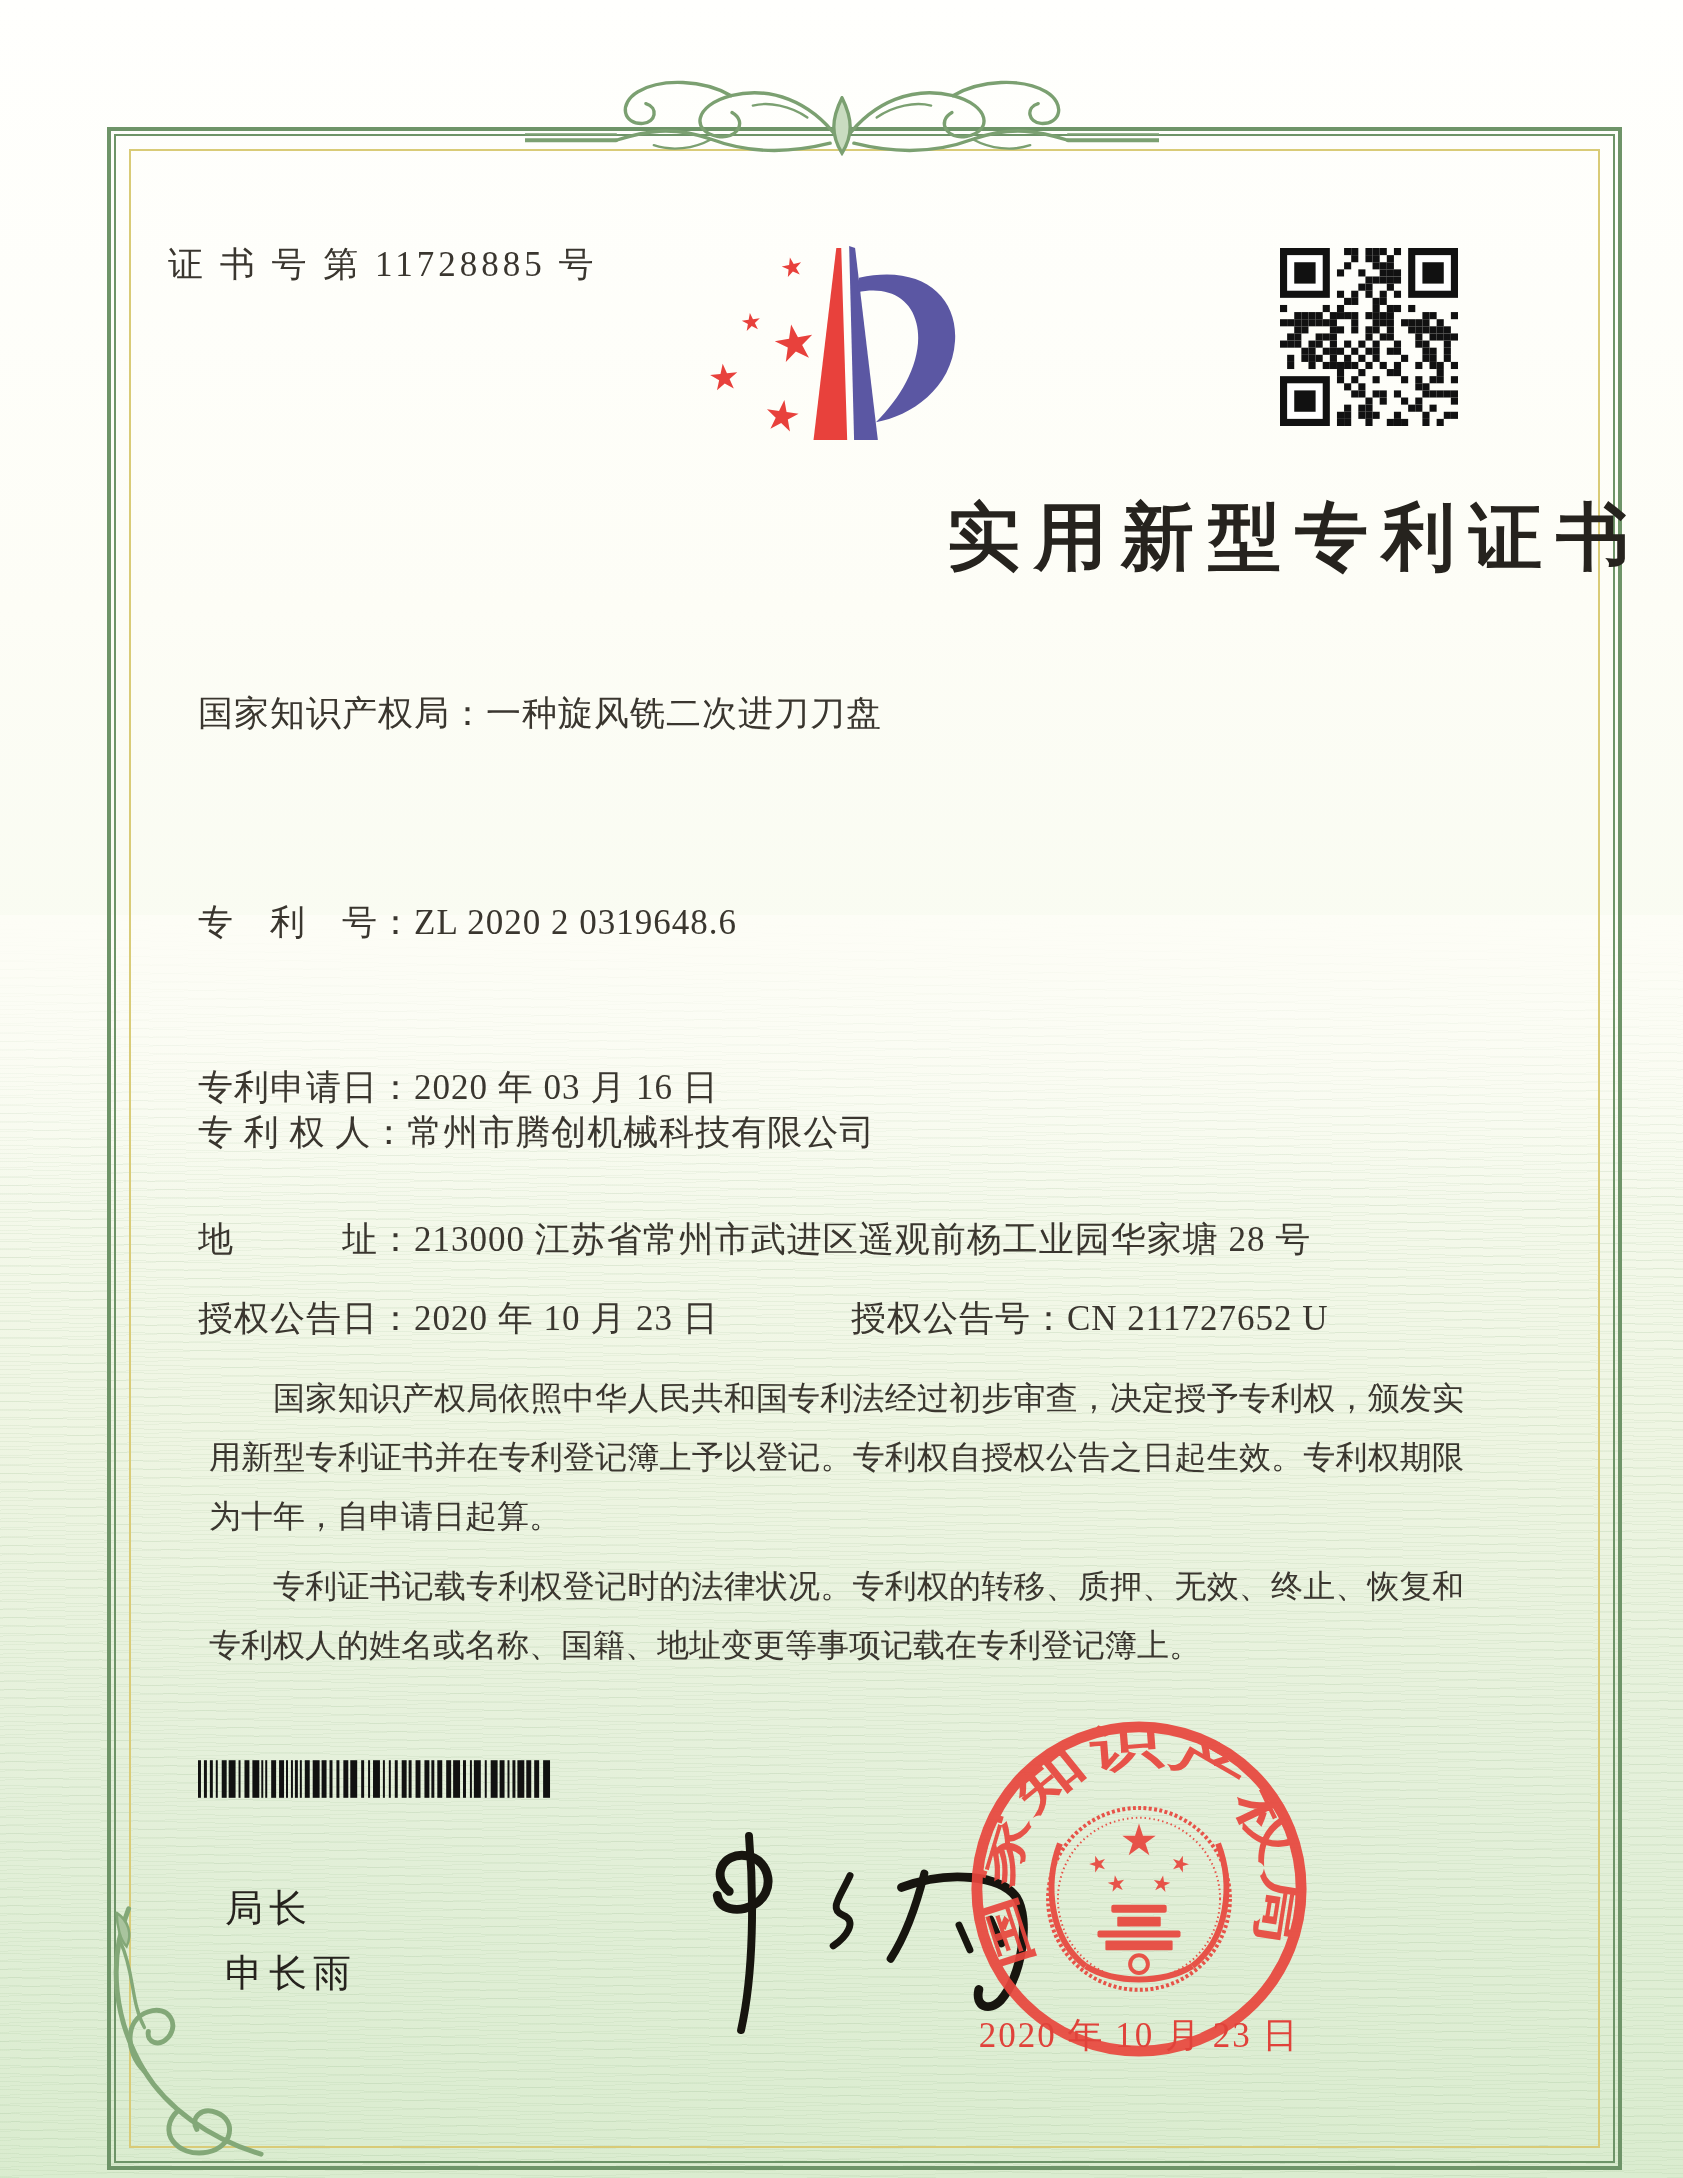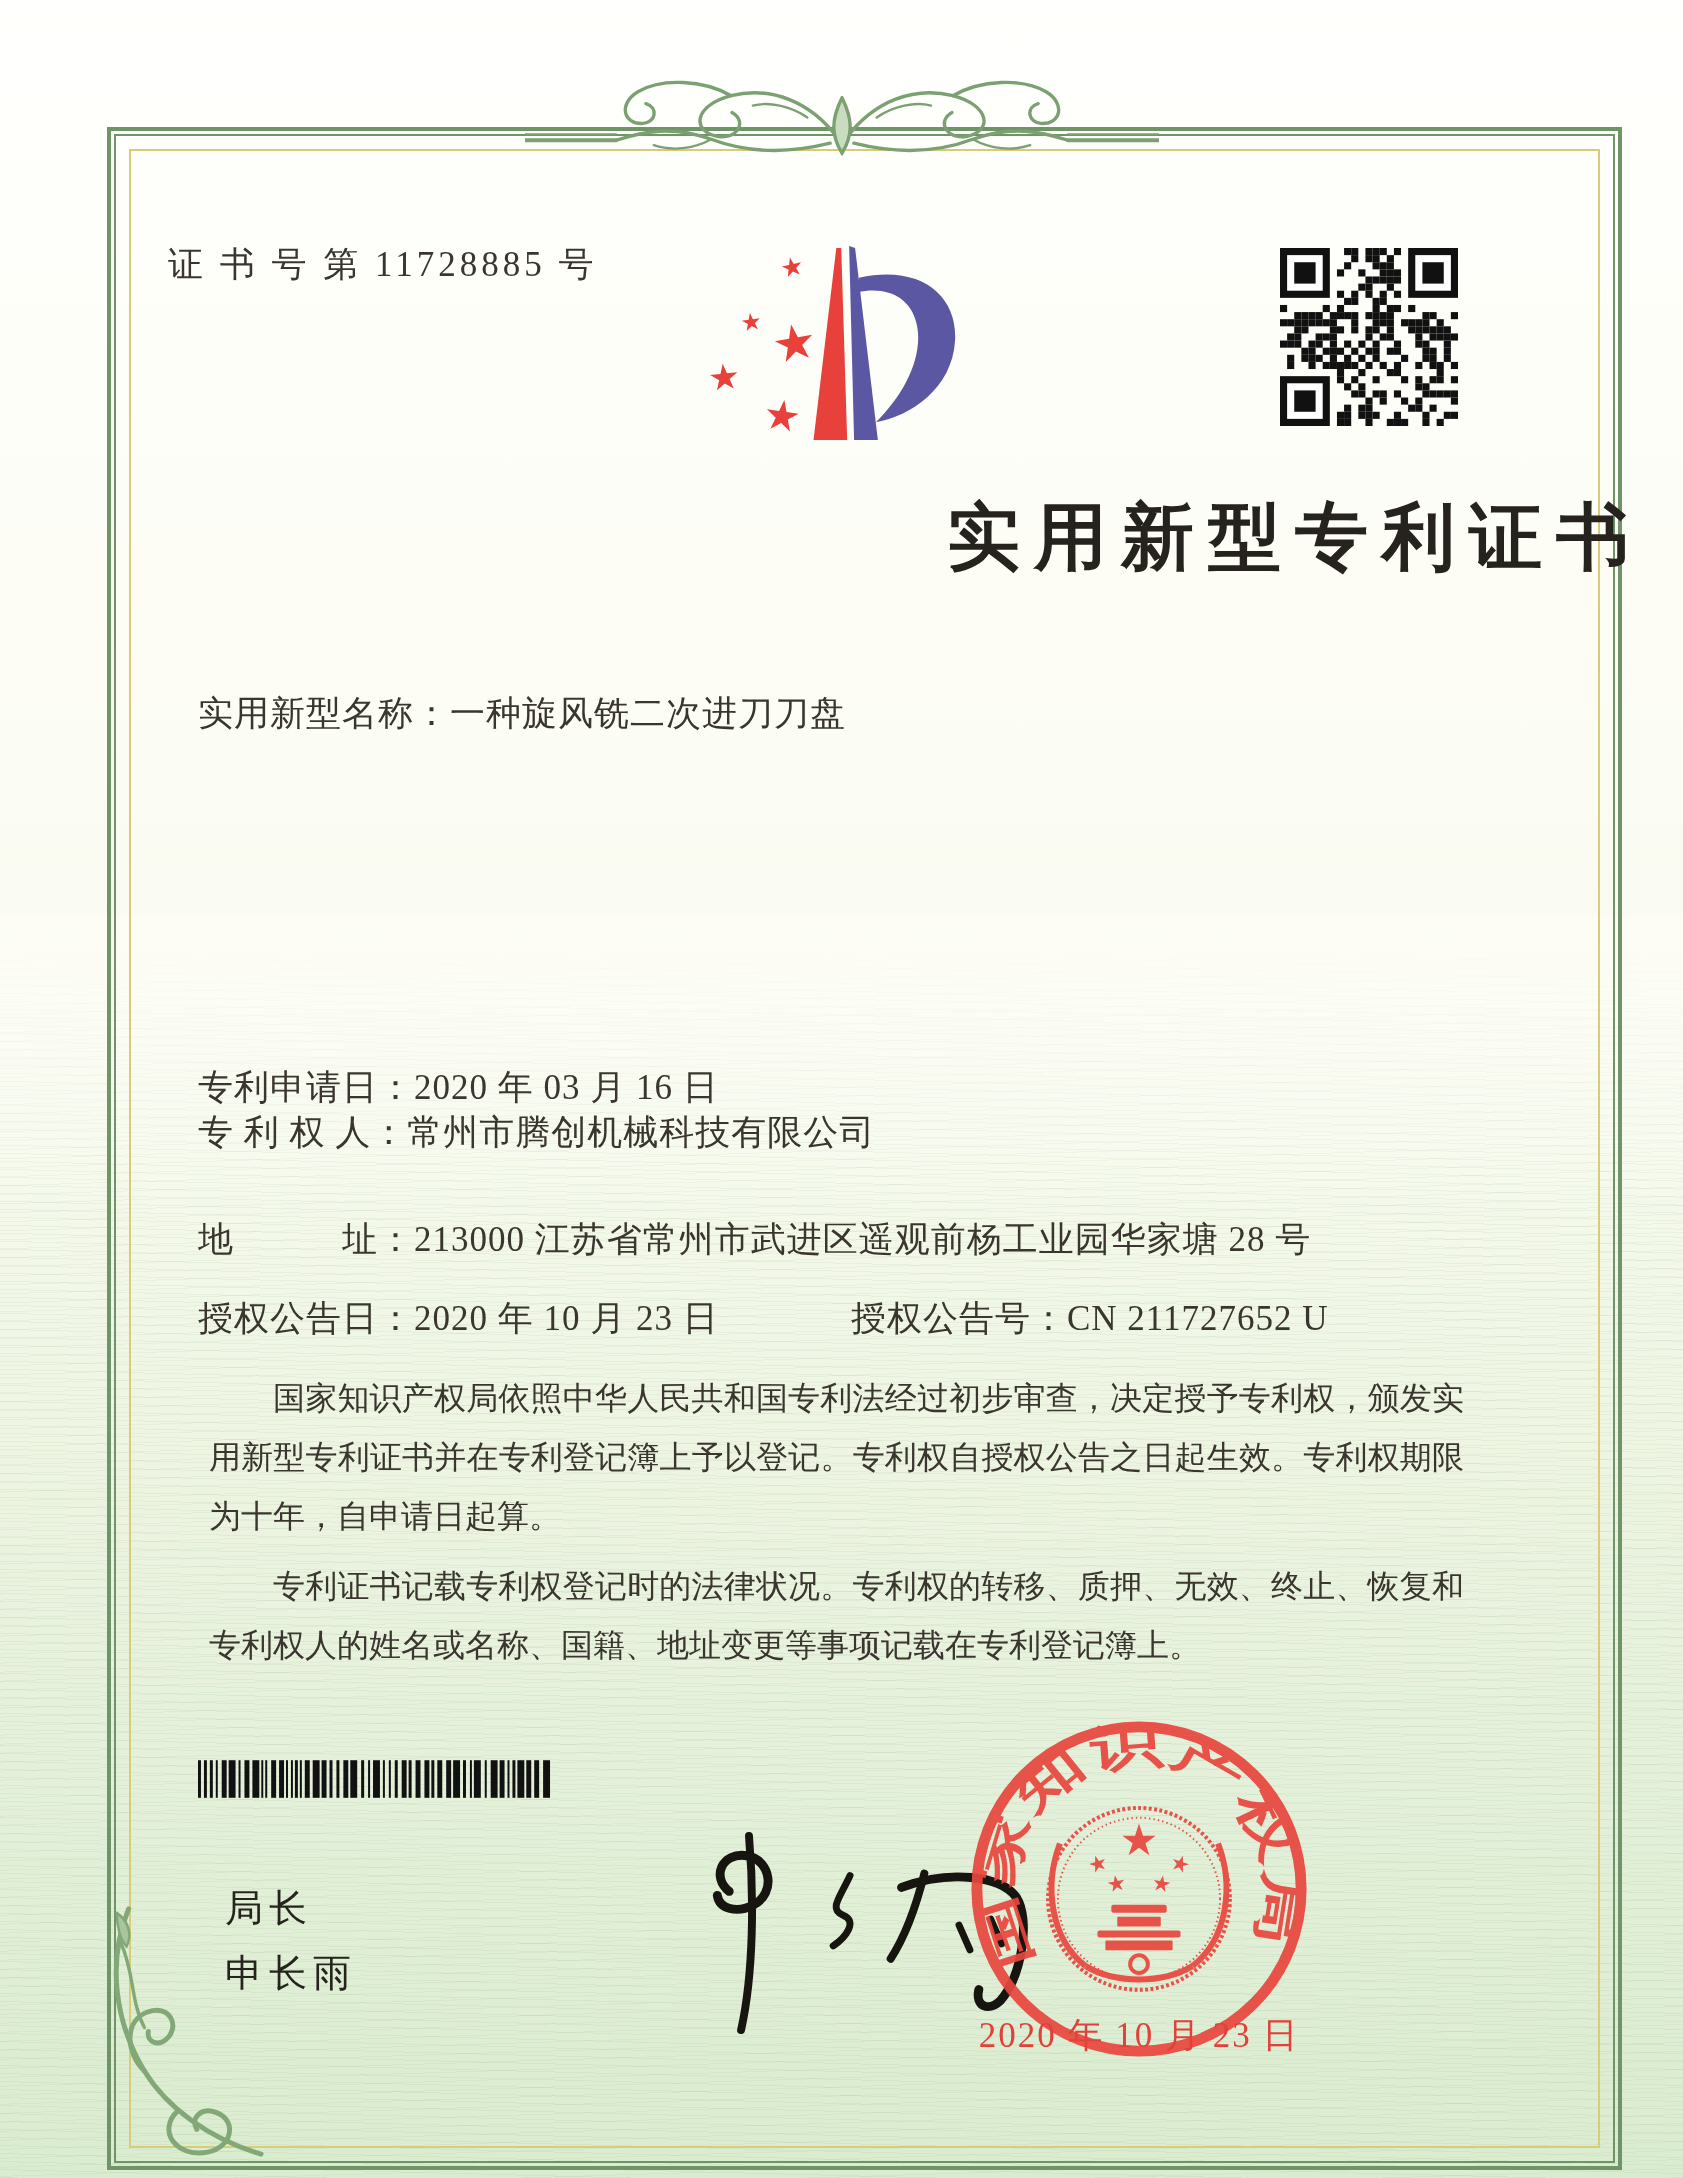--- a/index.html
+++ b/index.html
@@ -306,21 +306,22 @@
       <rect x="129.6" y="0" width="50.4" height="50.4" fill="#111"></rect>
       <rect x="136.8" y="7.2" width="36" height="36" fill="#fff"></rect>
       <rect x="144" y="14.4" width="21.6" height="21.6" fill="#111"></rect>
       <rect x="0" y="129.6" width="50.4" height="50.4" fill="#111"></rect>
       <rect x="7.2" y="136.8" width="36" height="36" fill="#fff"></rect>
       <rect x="14.4" y="144" width="21.6" height="21.6" fill="#111"></rect>
     </svg>
 
   <div class="doc-title">实用新型专利证书</div>
 
-  <div class="field-row r1"><span>实用新型名称：</span><span>一种旋风铣二次进刀刀盘</span></div>
+  <div class="field-row r1"><span>国家知识产权局：</span><span>一种旋风铣二次进刀刀盘</span></div>
+  <div class="field-row r3"><span>专　利　号：</span><span>ZL 2020 2 0319648.6</span></div>
   <div class="field-row r4"><span>专利申请日：</span><span>2020 年 03 月 16 日</span></div>
   <div class="field-row r5"><span>专 利 权 人：</span><span>常州市腾创机械科技有限公司</span></div>
   <div class="field-row r6"><span>地　　　址：</span><span>213000 江苏省常州市武进区遥观前杨工业园华家塘 28 号</span></div>
   <div class="field-row r7"><span>授权公告日：</span><span>2020 年 10 月 23 日</span></div>
   <div class="grant-no"><span>授权公告号：</span><span>CN 211727652 U</span></div>
 
   <div class="body-text">
     <p>国家知识产权局依照中华人民共和国专利法经过初步审查，决定授予专利权，颁发实用新型专利证书并在专利登记簿上予以登记。专利权自授权公告之日起生效。专利权期限为十年，自申请日起算。</p>
     <p>专利证书记载专利权登记时的法律状况。专利权的转移、质押、无效、终止、恢复和专利权人的姓名或名称、国籍、地址变更等事项记载在专利登记簿上。</p>
   </div>

